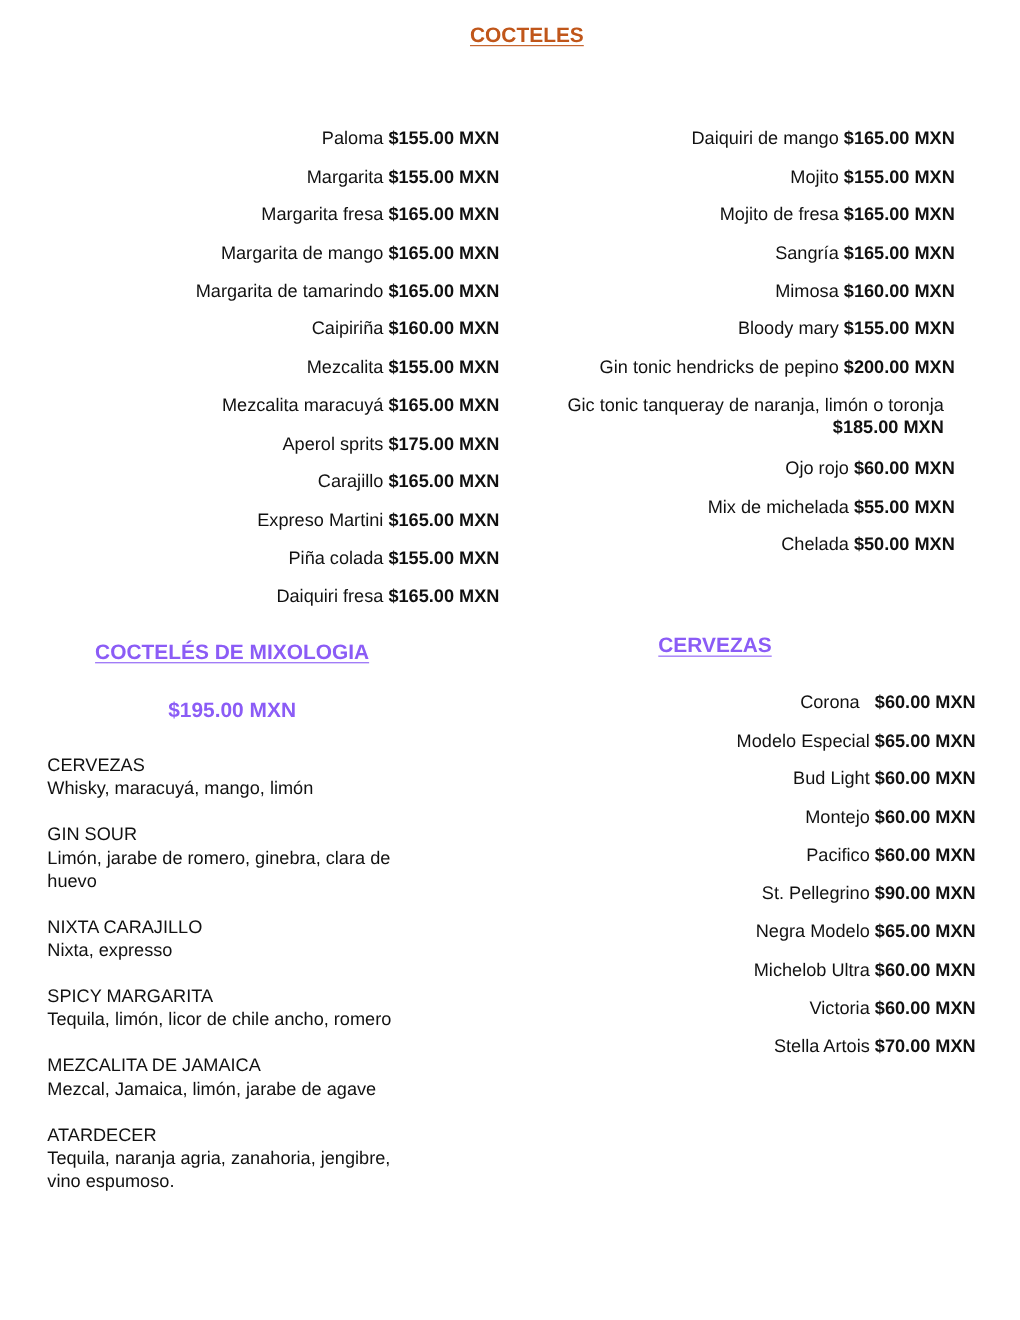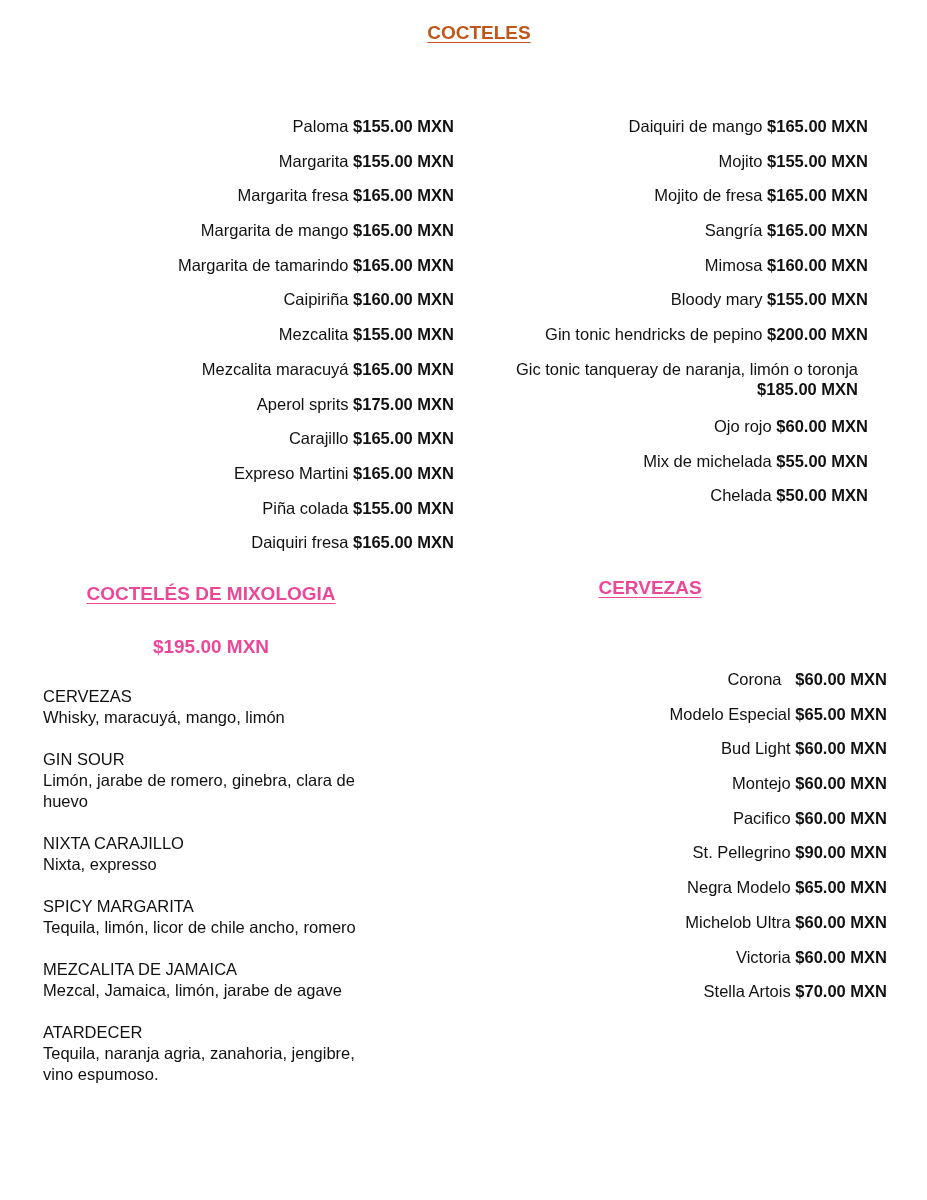--- a/index.html
+++ b/index.html
@@ -12,21 +12,21 @@
       text-align: center; font-size: 19px; font-weight: bold;
       color: #c0561a; text-decoration: underline; text-underline-offset: 3px;
     }
     .col { position: absolute; text-align: right; }
     .item {
       font-size: 16.5px; line-height: 20px; height: 34.7px; white-space: nowrap;
     }
     .item.wrap { white-space: normal; height: auto; margin-bottom: 17px; }
     .price { font-weight: bold; }
     .heading {
-      position: absolute; font-size: 19px; font-weight: bold; color: #ec4899;
+      position: absolute; font-size: 19px; font-weight: bold; color: #8b5cf6;
       text-align: center;
     }
     .heading.u { text-decoration: underline; text-underline-offset: 3px; }
     .mix {
       position: absolute; left: 43px; top: 686px; width: 330px;
       font-size: 16.5px; line-height: 21px;
     }
     .mix-item { margin-bottom: 21px; }
     .mix-name, .mix-desc { display: block; }
   </style>
@@ -91,21 +91,21 @@
     </div>
   <div class="mix-item">
       <span class="mix-name">ATARDECER</span>
       <span class="mix-desc">Tequila, naranja agria, zanahoria, jengibre, vino espumoso.</span>
     </div>
 </div>
 
 <div class="heading u" style="left:540px; top:577px; width:220px;">CERVEZAS</div>
 
 <div class="col" style="left:507px; top:629px; width:380px;">
-  <div class="item" style="white-space:pre;margin-top:40px;"><span>Corona  </span> <span class="price">$60.00 MXN</span></div>
+  <div class="item" style="white-space:pre;"><span>Corona  </span> <span class="price">$60.00 MXN</span></div>
   <div class="item"><span>Modelo Especial</span> <span class="price">$65.00 MXN</span></div>
   <div class="item"><span>Bud Light</span> <span class="price">$60.00 MXN</span></div>
   <div class="item"><span>Montejo</span> <span class="price">$60.00 MXN</span></div>
   <div class="item"><span>Pacifico</span> <span class="price">$60.00 MXN</span></div>
   <div class="item"><span>St. Pellegrino</span> <span class="price">$90.00 MXN</span></div>
   <div class="item"><span>Negra Modelo</span> <span class="price">$65.00 MXN</span></div>
   <div class="item"><span>Michelob Ultra</span> <span class="price">$60.00 MXN</span></div>
   <div class="item"><span>Victoria</span> <span class="price">$60.00 MXN</span></div>
   <div class="item"><span>Stella Artois</span> <span class="price">$70.00 MXN</span></div>
 </div>

